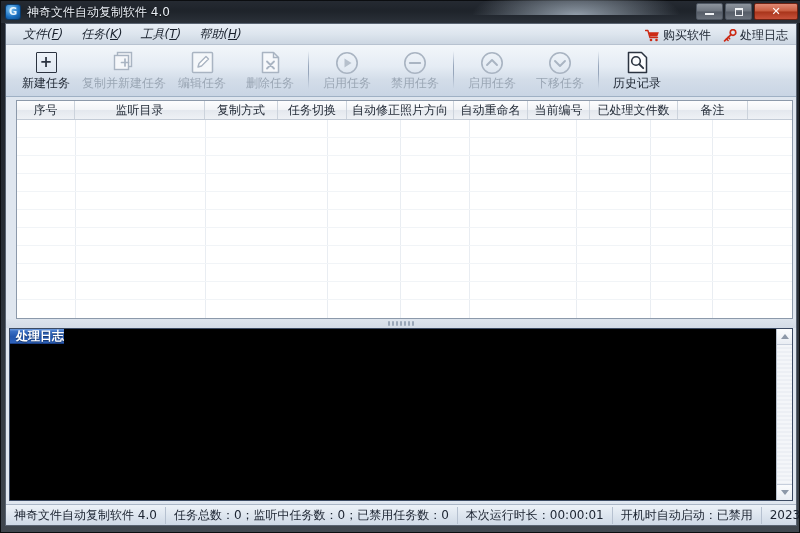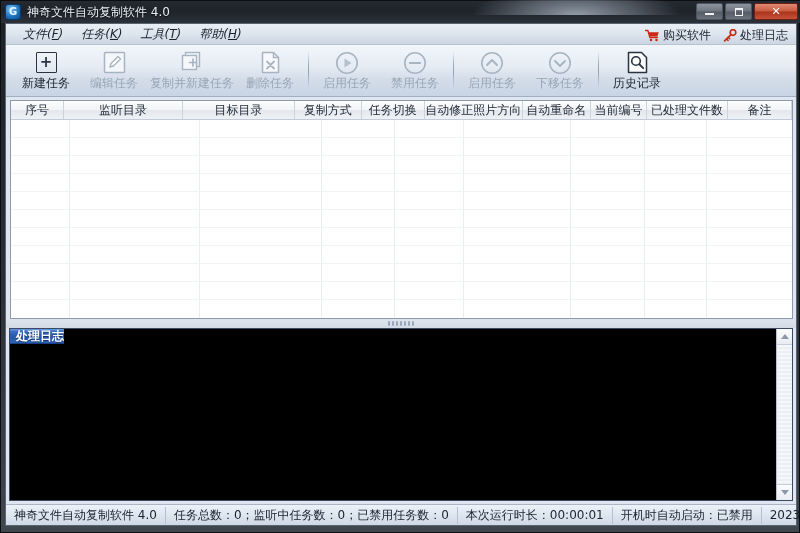--- a/index.html
+++ b/index.html
@@ -107,21 +107,21 @@
   .ic-sq {
     width: 21px; height: 21px; border: 1.5px solid currentColor; border-radius: 1px;
     display: flex; align-items: center; justify-content: center;
     font-size: 15px; line-height: 1; font-weight: bold;
   }
   .en { color: #2b3340; }
   .dis { color: #a9b4c2; }
 
   
   .grid-wrap {
-    flex: 0 0 auto; height: 219px; margin: 3px 3px 0 4px;
+    flex: 0 0 auto; height: 219px; margin: 3px 3px 0 10px;
     border: 1px solid #8c99aa; background: #f9a8d4;
     position: relative; overflow: hidden;
     display: flex; flex-direction: column;
   }
   .grid-head {
     height: 19px; flex: 0 0 auto; display: flex;
     background: linear-gradient(180deg, #fdfdfe 0%, #f2f4f7 48%, #e4e8ee 52%, #eef1f5 100%);
     border-bottom: 1px solid #c3cbd6;
   }
   .gh {
@@ -234,39 +234,39 @@
 
     <div class="toolbar">
 
       <div class="tb-btn enabled" style="margin-left:6px;">
         <span class="tb-icon en">
           <span class="ic-sq">+</span>
         </span>
         <span class="tb-label">新建任务</span>
       </div>
 
-      <div class="tb-btn disabled">
-        <span class="tb-icon dis">
-          <svg width="23" height="23" viewBox="0 0 23 23">
-            <rect x="1.5" y="1.5" width="20" height="20" rx="1" fill="#f4f7fa" stroke="#a9b4c2" stroke-width="1.5"></rect>
-            <path d="M7 16l1-3.5 7-7 2.5 2.5-7 7L7 16z" fill="#fff" stroke="#a9b4c2" stroke-width="1.4" stroke-linejoin="round"></path>
-          </svg>
-        </span>
-        <span class="tb-label">编辑任务</span>
-      </div>
-
       <div class="tb-btn wide disabled">
         <span class="tb-icon dis">
           <svg width="24" height="23" viewBox="0 0 24 23">
             <rect x="5.5" y="1.5" width="14" height="14" fill="#f0f3f7" stroke="#a9b4c2" stroke-width="1.4"></rect>
             <rect x="2.5" y="4.5" width="14" height="14" fill="#f5f7fa" stroke="#a9b4c2" stroke-width="1.4"></rect>
             <path d="M9.5 11.5h7M13 8v7" stroke="#a9b4c2" stroke-width="1.7" stroke-linecap="round"></path>
           </svg>
         </span>
         <span class="tb-label">复制并新建任务</span>
+      </div>
+
+      <div class="tb-btn disabled">
+        <span class="tb-icon dis">
+          <svg width="23" height="23" viewBox="0 0 23 23">
+            <rect x="1.5" y="1.5" width="20" height="20" rx="1" fill="#f4f7fa" stroke="#a9b4c2" stroke-width="1.5"></rect>
+            <path d="M7 16l1-3.5 7-7 2.5 2.5-7 7L7 16z" fill="#fff" stroke="#a9b4c2" stroke-width="1.4" stroke-linejoin="round"></path>
+          </svg>
+        </span>
+        <span class="tb-label">编辑任务</span>
       </div>
 
       <div class="tb-btn disabled">
         <span class="tb-icon dis">
           <svg width="21" height="23" viewBox="0 0 21 23">
             <path d="M2.5 1.5h11l5 5v15h-16z" fill="#f6f8fb" stroke="#a9b4c2" stroke-width="1.5" stroke-linejoin="round"></path>
             <path d="M13.5 1.5v5h5" fill="none" stroke="#a9b4c2" stroke-width="1.4"></path>
             <path d="M7 10.5l7 7M14 10.5l-7 7" stroke="#a9b4c2" stroke-width="1.8" stroke-linecap="round"></path>
           </svg>
         </span>
@@ -348,21 +348,20 @@
           </svg>
           <span>处理日志</span>
         </div>
       </div>
     </div>
 
     <div class="grid-wrap">
       <div class="grid-head">
         <div class="gh" style="width:58px">序号</div>
         <div class="gh" style="width:130px">监听目录</div>
-        <div class="gh" style="width:122px">目标目录</div>
         <div class="gh" style="width:73px">复制方式</div>
         <div class="gh" style="width:69px">任务切换</div>
         <div class="gh" style="width:107px">自动修正照片方向</div>
         <div class="gh" style="width:74px">自动重命名</div>
         <div class="gh" style="width:62px">当前编号</div>
         <div class="gh" style="width:88px">已处理文件数</div>
         <div class="gh" style="width:70px">备注</div>
       </div>
       <div class="grid-body">
         <div class="gcol" style="left:58px"></div>

